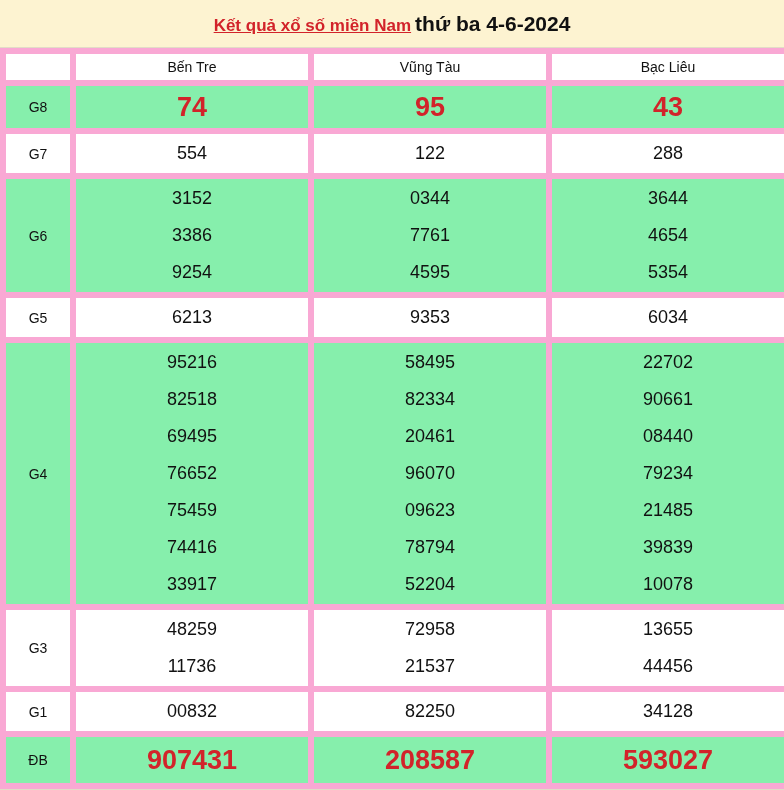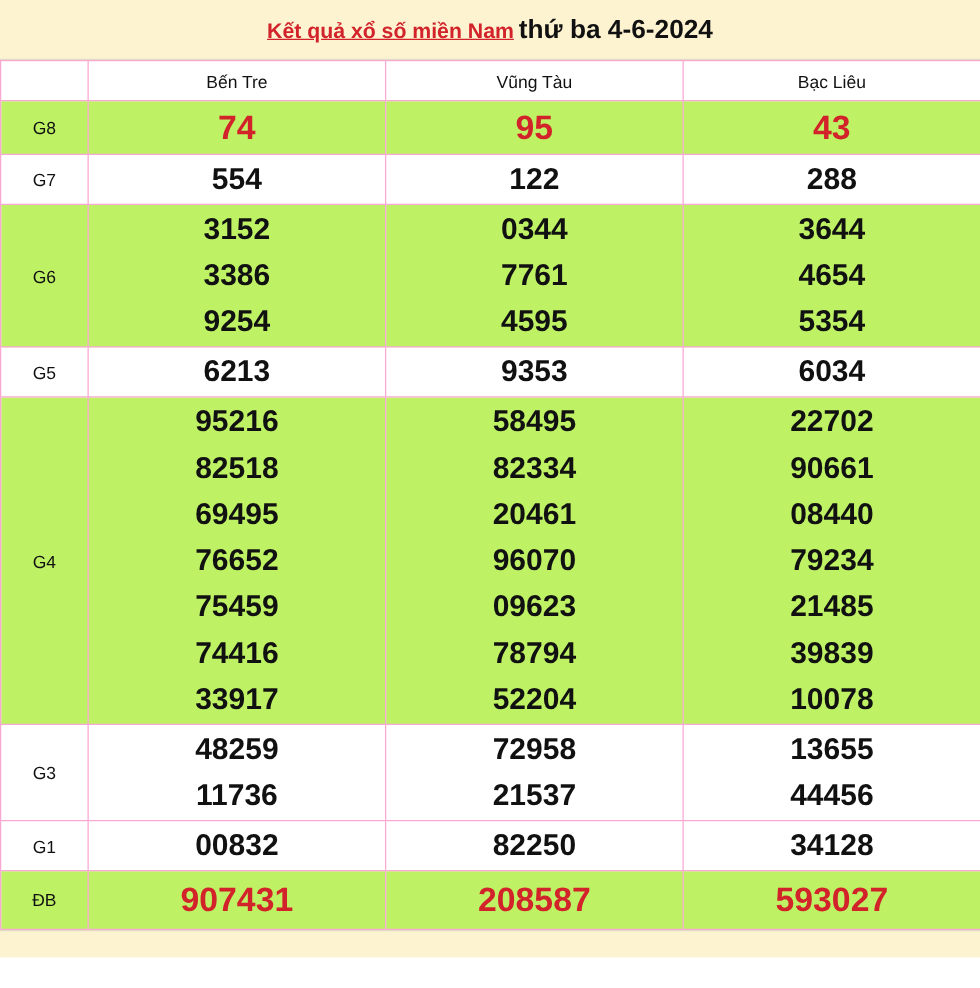--- a/index.html
+++ b/index.html
@@ -41,44 +41,43 @@
     color: #111111;
     font-size: 21px;
     margin-left: 4px;
   }
   table.lottery {
     width: 784px;
     border-collapse: collapse;
     table-layout: fixed;
   }
   table.lottery td {
-    border: 1px solid #f9a8d4;
+    border: 6px solid #f9a8d4;
     text-align: center;
     vertical-align: middle;
     color: #111111;
   }
   .col-label { width: 70px; }
   .col-prov  { width: 238px; }
   thead td {
     height: 32px;
     font-size: 14px;
     color: #1b4ea8;
     background: #ffffff;
   }
-  .row-odd td { background: #bef264; }
+  .row-odd td { background: #86efac; }
   .row-even td { background: #ffffff; }
   .lbl {
     font-size: 14px;
     color: #111111;
   }
   .num {
-    font-size: 24px;
+    font-size: 18px;
     line-height: 36px;
     color: #111111;
-    font-weight: bold;
   }
   .num.big-red {
     font-size: 27px;
     color: #d2232a;
     font-weight: bold;
     line-height: 40px;
   }
   .num.db {
     font-size: 27px;
     color: #d2232a;

